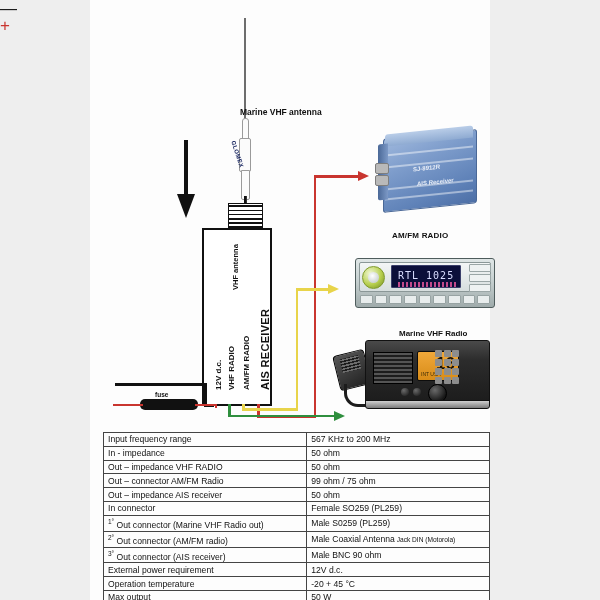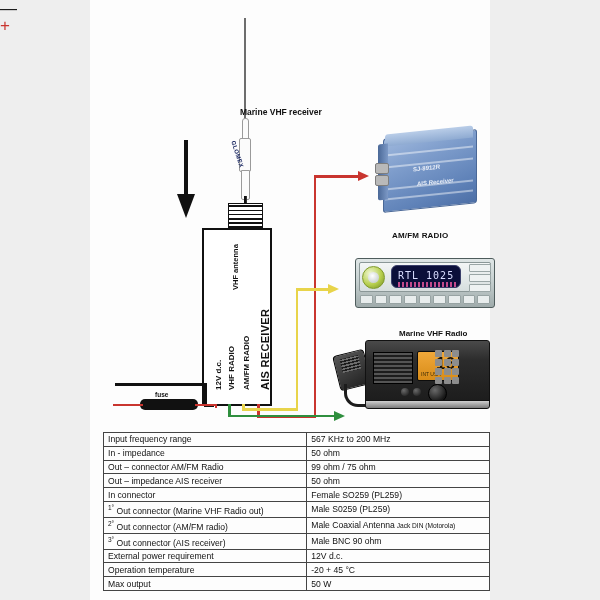--- a/index.html
+++ b/index.html
@@ -138,21 +138,21 @@
     background:linear-gradient(180deg,#f3f6f6,#d6dede);border:1px solid #8a9797;box-sizing:border-box;border-radius:2px;
   }
   #stereo .knob{
     position:absolute;left:7px;top:8px;width:23px;height:23px;border-radius:50%;
     background:radial-gradient(circle at 35% 32%,#f2f8d8,#b7cf4e 55%,#6f8a22 100%);
     border:1.5px solid #7f9a2d;box-sizing:border-box;
   }
   #stereo .knob .inner{position:absolute;left:5px;top:5px;width:11px;height:11px;border-radius:50%;background:radial-gradient(circle at 40% 35%,#fff,#b9c2c2);}
   #stereo .lcd{
     position:absolute;left:36px;top:7px;width:70px;height:23px;
-    background:#0b0f3a;border:1px solid #3a3f6a;box-sizing:border-box;border-radius:6px;
+    background:#0b0f3a;border:1px solid #3a3f6a;box-sizing:border-box;border-radius:1px;
   }
   #stereo .lcd-txt{
     position:absolute;left:6px;top:4px;font-size:10px;color:#d9ddff;letter-spacing:1px;
     font-family:"DejaVu Sans Mono", monospace;
   }
   #stereo .lcd-bars{position:absolute;left:6px;top:16px;width:58px;height:5px;
     background:repeating-linear-gradient(90deg,#c24a8c 0 2px,transparent 2px 4px);}
   #stereo .rbtns{position:absolute;right:4px;top:6px;width:22px;height:26px;}
   #stereo .rbtns i{display:block;height:6px;margin-bottom:2px;background:#eef2f2;border:1px solid #9aa6a6;border-radius:1px;}
   #stereo .row{position:absolute;left:5px;top:37px;width:130px;height:9px;display:flex;gap:2px;}
@@ -215,21 +215,21 @@
   <div>
 
     <div class="abs" id="ant-whip"></div>
     <div class="abs" id="ant-body">
       <div class="seg seg1"></div>
       <div class="seg seg2"></div>
       <div class="seg seg3"></div>
     </div>
     <div id="ant-brand">GLOMEX</div>
     <div class="abs" id="ant-foot"></div>
-    <div class="lbl lbl-antenna">Marine VHF receiver</div>
+    <div class="lbl lbl-antenna">Marine VHF antenna</div>
 
     <div id="downarrow">
       <div class="shaft"></div>
         <div class="head"></div>
     </div>
 
     <div id="mount-stem"></div>
     <div id="mount"></div>
 
     <div id="splitter"></div>
@@ -349,20 +349,24 @@
     <tbody>
         <tr>
           <td class="c1">Input frequency range</td>
           <td class="c2">567 KHz to 200 MHz</td>
         </tr>
         <tr>
           <td class="c1">In - impedance</td>
           <td class="c2">50 ohm</td>
         </tr>
         <tr>
+          <td class="c1">Out – impedance VHF RADIO</td>
+          <td class="c2">50 ohm</td>
+        </tr>
+        <tr>
           <td class="c1">Out – connector AM/FM Radio</td>
           <td class="c2">99 ohm / 75 ohm</td>
         </tr>
         <tr>
           <td class="c1">Out – impedance AIS receiver</td>
           <td class="c2">50 ohm</td>
         </tr>
         <tr>
           <td class="c1">In connector</td>
           <td class="c2">Female SO259 (PL259)</td>

